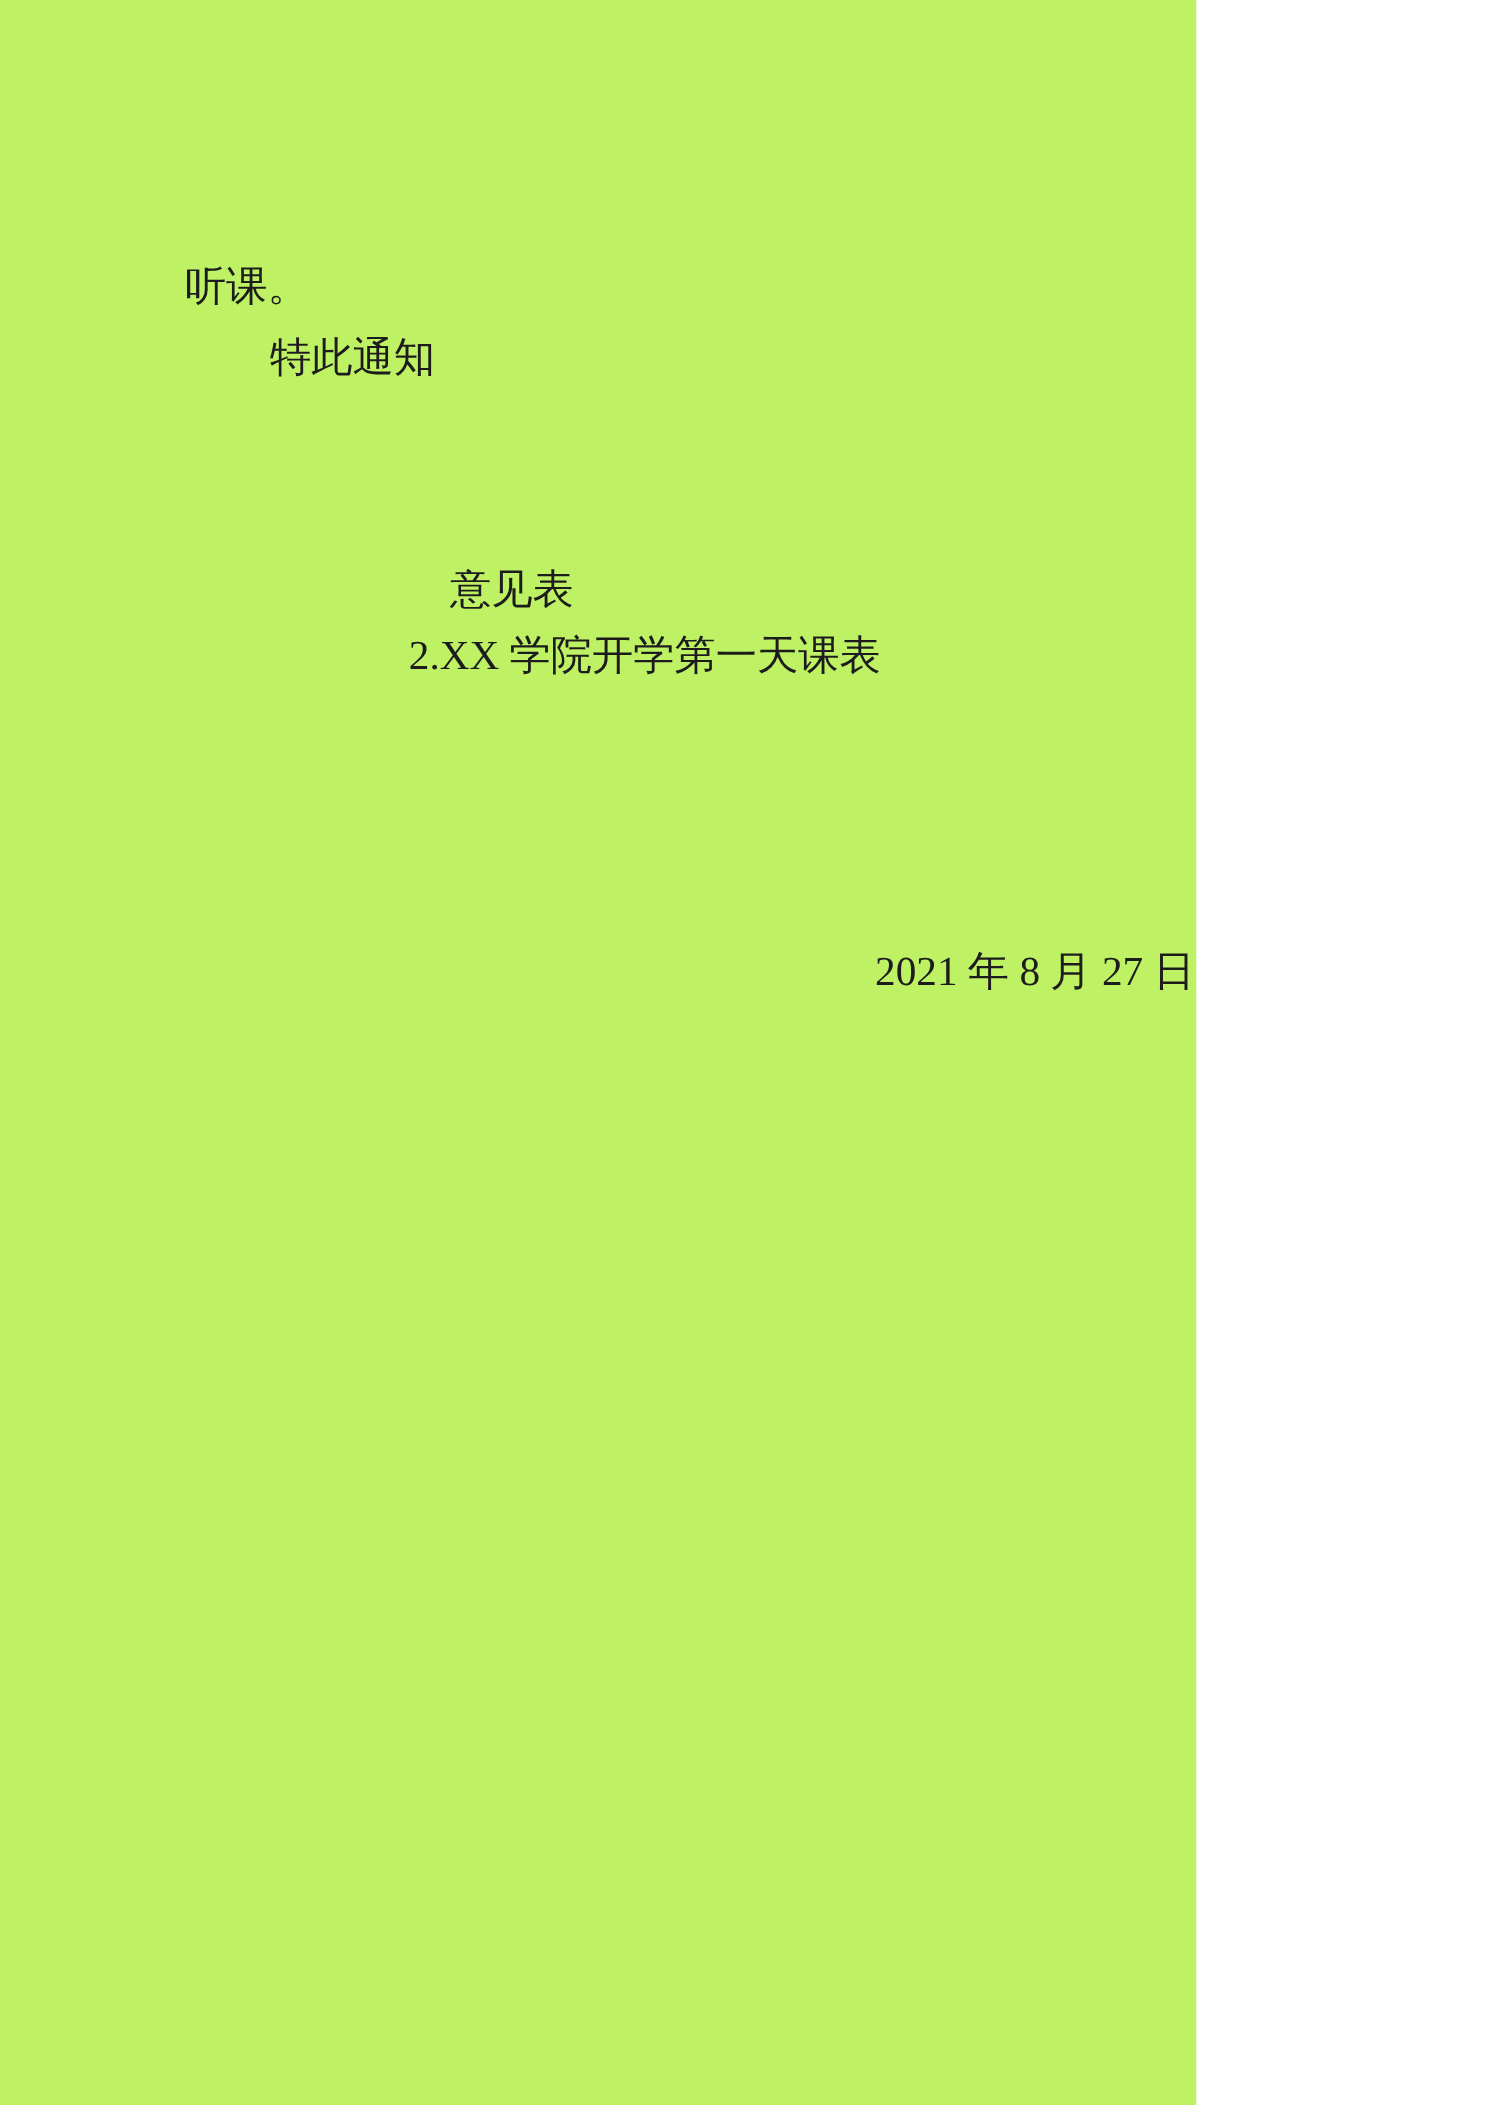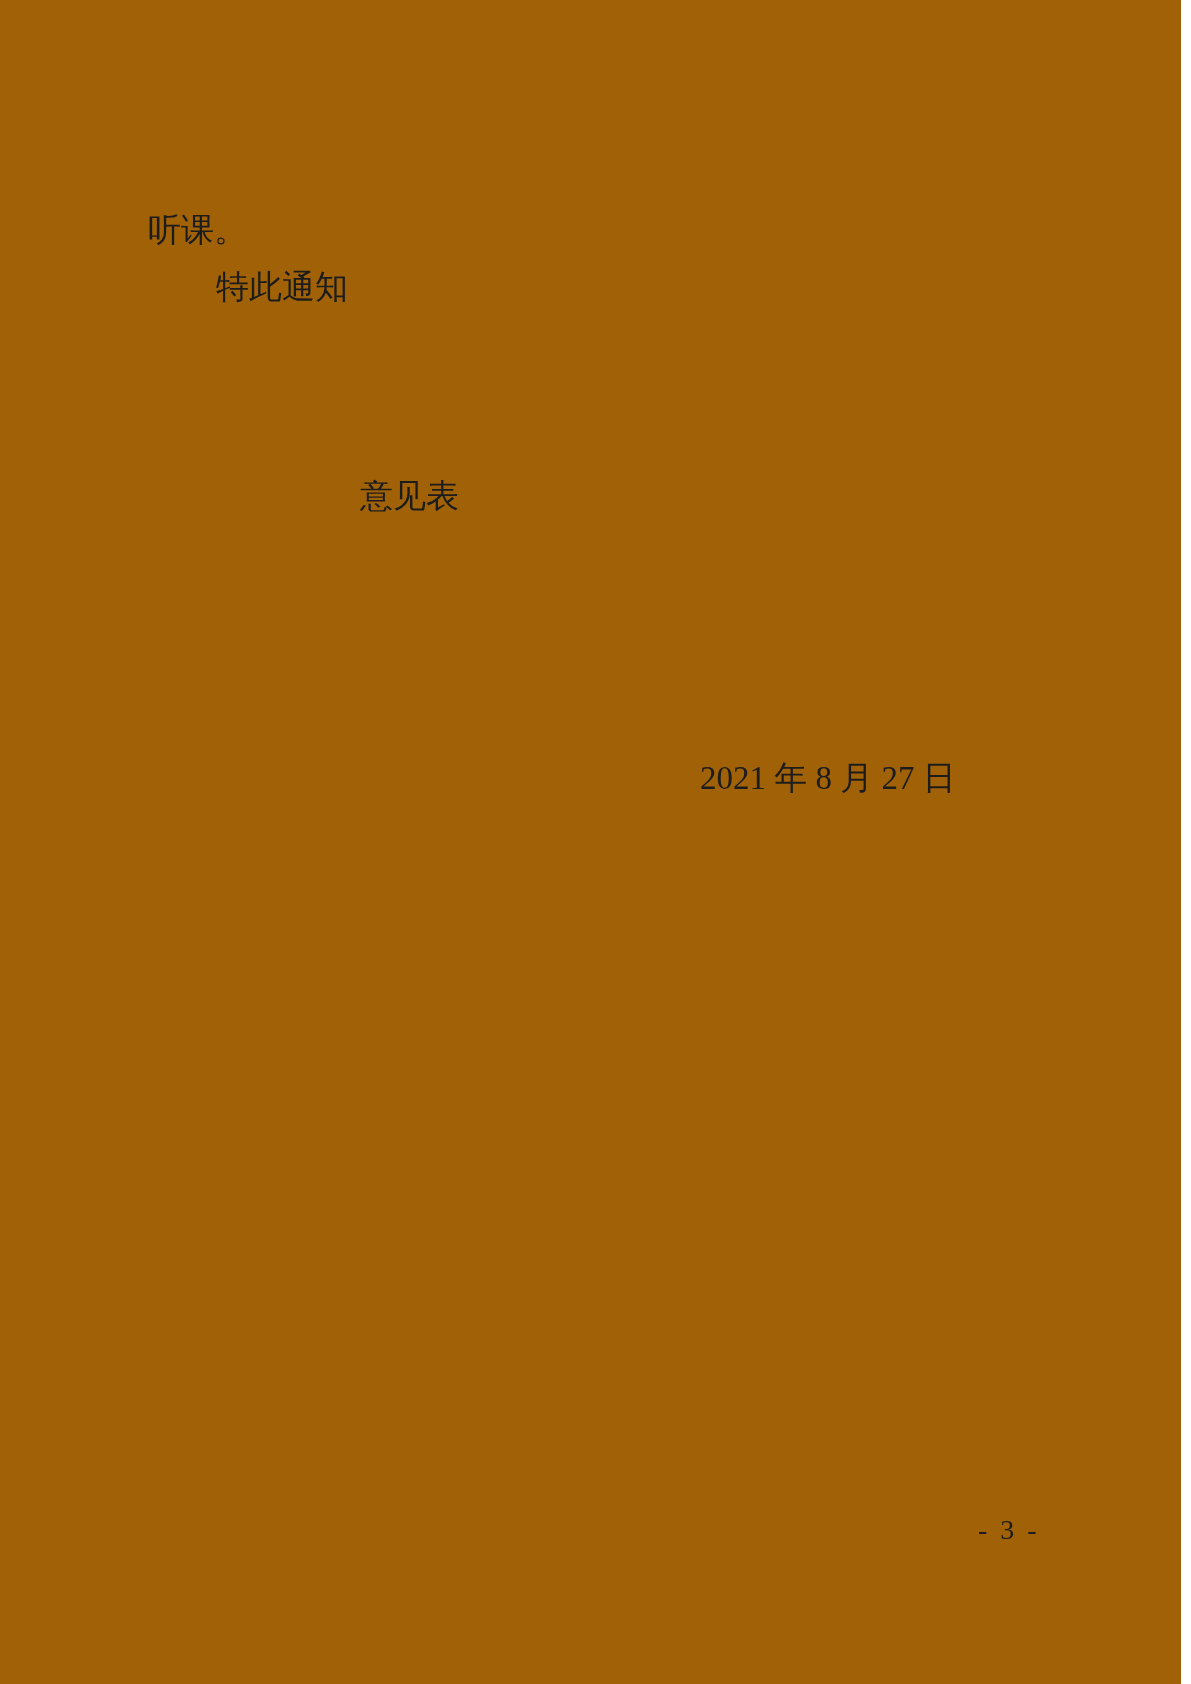--- a/index.html
+++ b/index.html
@@ -2,37 +2,37 @@
 <html><head>
 <meta charset="utf-8">
 <style>
   * { margin: 0; padding: 0; box-sizing: border-box; }
   html, body {
     background: #ffffff;
     font-family: "Liberation Serif", "DejaVu Serif", serif;
   }
   .page {
     position: relative;
-    width: 1181px;
+    width: 957px;
     height: 1684px;
-    background: #a16207;
+    background: #bef264;
     color: #1c1c1c;
     overflow: hidden;
   }
   .line {
     position: absolute;
     font-size: 33px;
     line-height: 1.25;
     white-space: nowrap;
     color: #1c1c1c;
   }
   .closing-line      { left: 148px; top: 210px; }
   .notice-line       { left: 216px; top: 267px; }
   .attachment-lead   { left: 214px; top: 390px; }
-  .attachment-cont   { left: 360px; top: 452px; margin-top: 24px; }
+  .attachment-cont   { left: 360px; top: 452px; }
   .attachment-item2  { left: 327px; top: 505px; }
   .signature-org     { left: 658px; top: 694px; }
   .signature-date    { left: 700px; top: 758px; }
   .page-number {
     position: absolute;
     left: 978px;
     top: 1514px;
     font-size: 28px;
     letter-spacing: 3px;
     color: #1c1c1c;
@@ -44,19 +44,20 @@
 
 <div class="page">
 
   <div class="line closing-line">听课。</div>
 
   <div class="line notice-line">特此通知</div>
 
 
   <div class="line attachment-cont">意见表</div>
 
+  <div class="line attachment-item2">2.XX 学院开学第一天课表</div>
 
 
   <div class="line signature-date">2021 年 8 月 27 日</div>
 
   <div class="page-number">- 3 -</div>
 
 </div>
 
 </body></html>

